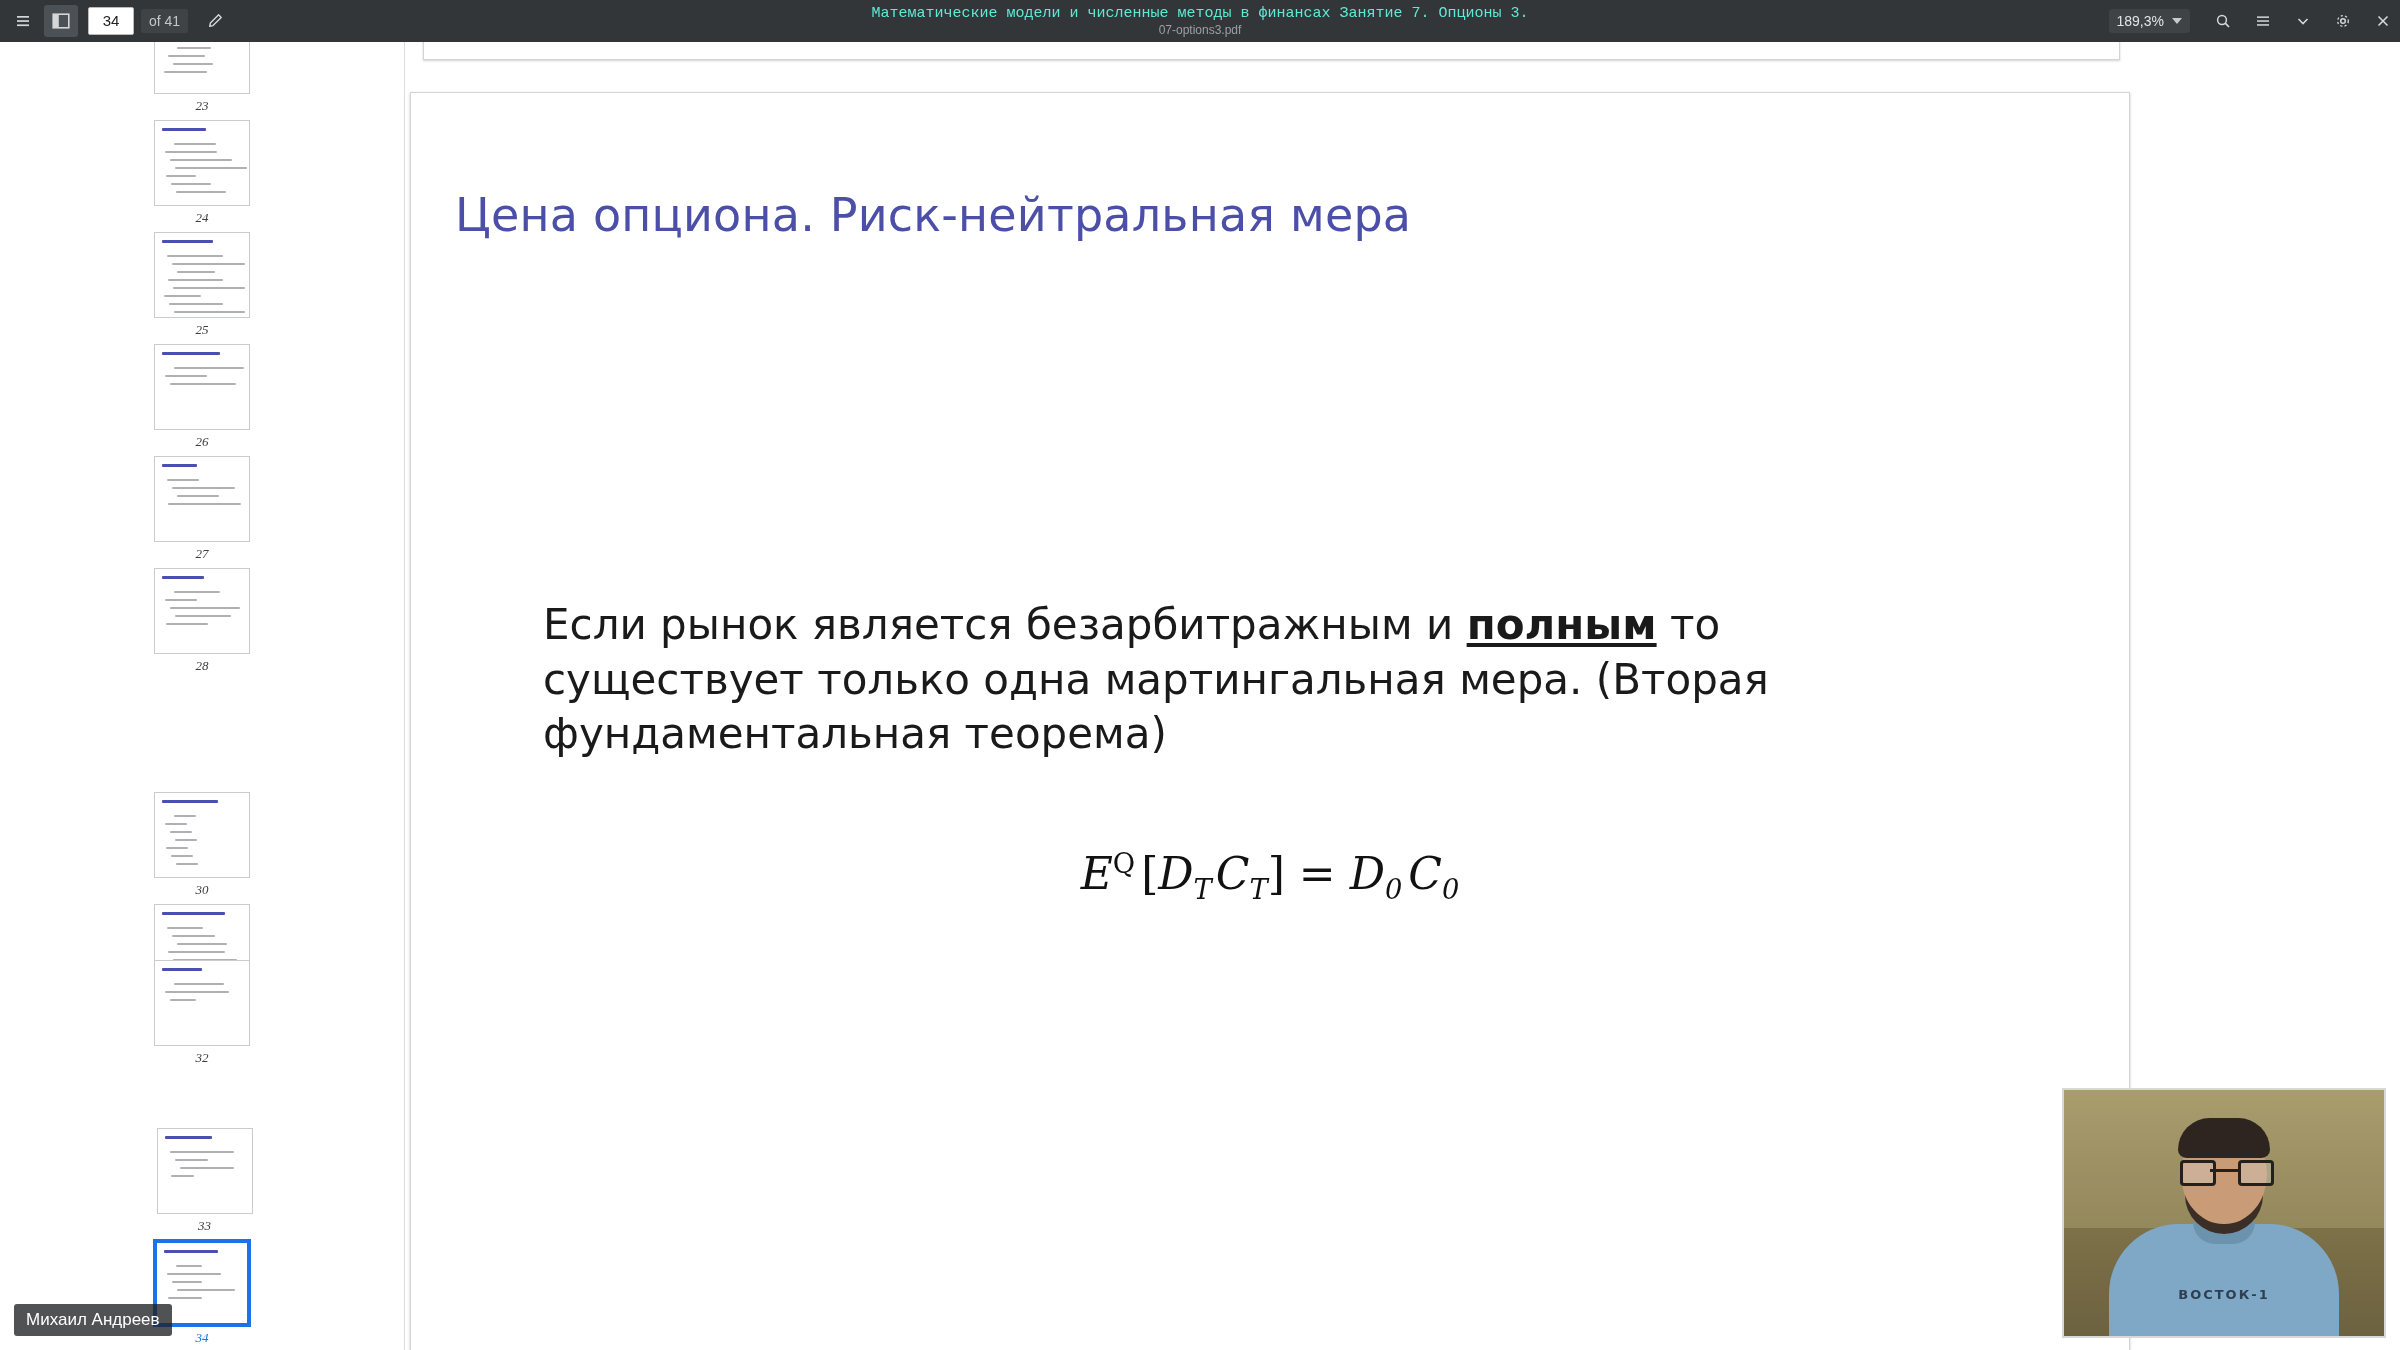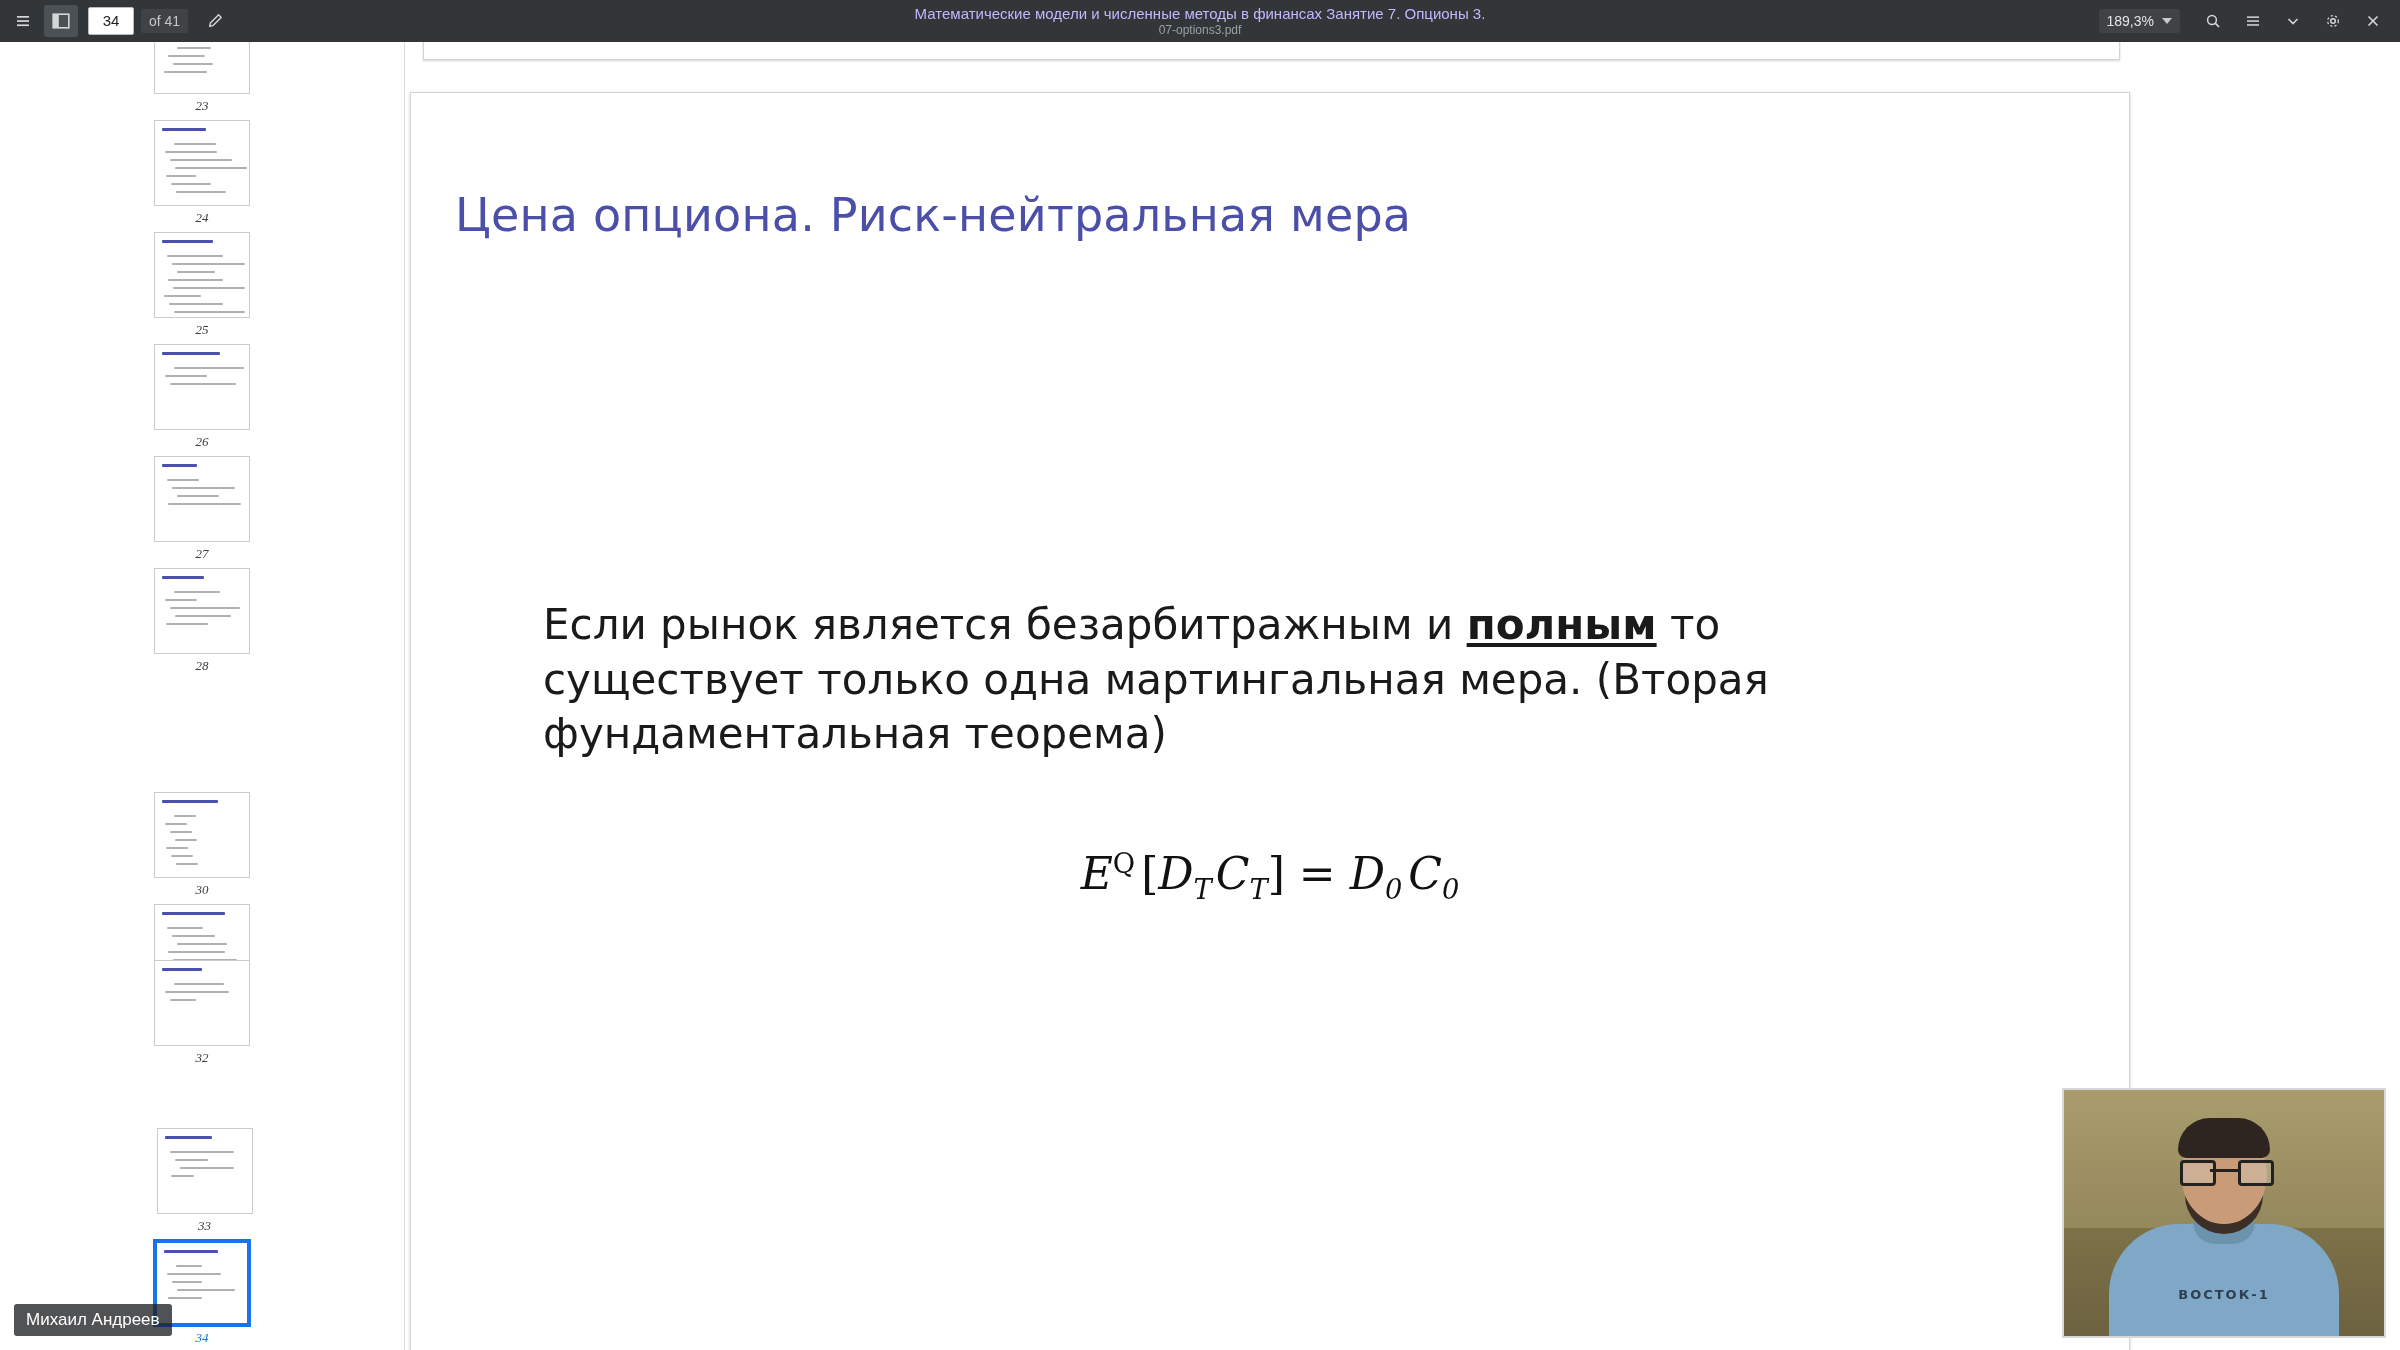--- a/index.html
+++ b/index.html
@@ -86,35 +86,36 @@
     bottom: 0;
     display: flex;
     flex-direction: column;
     align-items: center;
     justify-content: center;
     pointer-events: none;
     z-index: 1;
   }
   .tb-title {
     font-size: 15px;
-    color: #c4b5fd;
+    color: #5eead4;
     line-height: 17px;
+    font-family: Liberation Mono, monospace;
   }
   .tb-sub {
     font-size: 12px;
     color: #9aa0a3;
     line-height: 14px;
     margin-top: 1px;
   }
   .tb-right {
     margin-left: auto;
     display: flex;
     align-items: center;
     gap: 6px;
-    padding-right: 10px;
+    padding-right: 0;
     z-index: 3;
   }
   .zoom-box {
     display: flex;
     align-items: center;
     gap: 8px;
     background: #3f4346;
     border-radius: 3px;
     padding: 4px 8px;
     margin-right: 10px;

